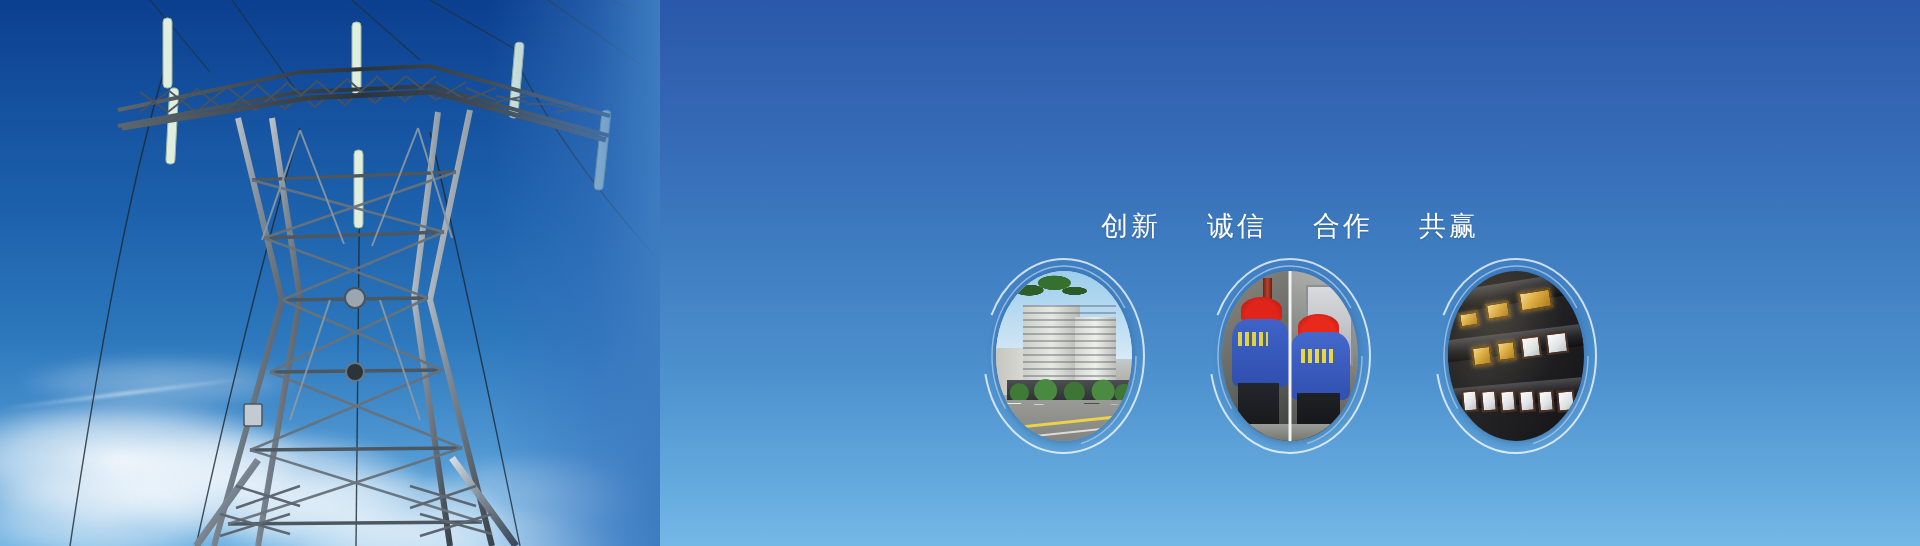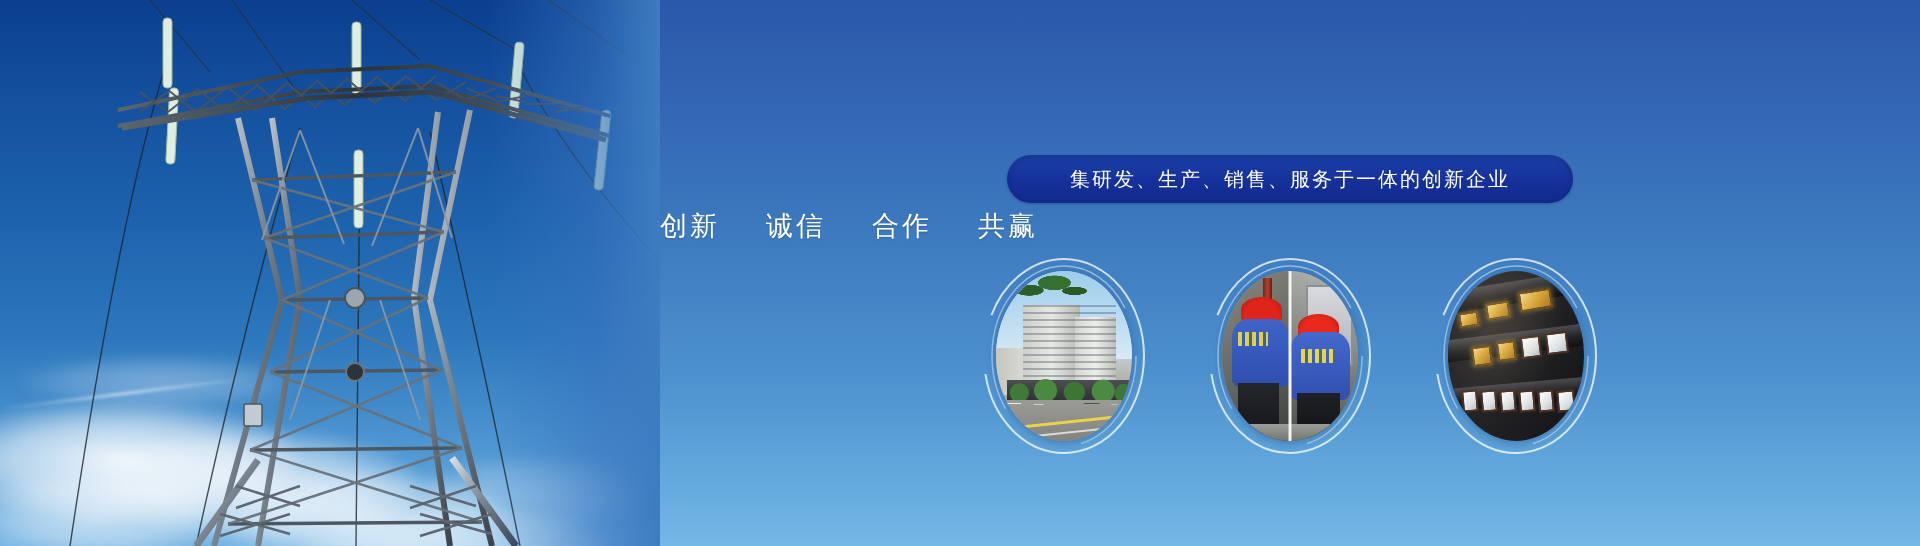--- a/index.html
+++ b/index.html
@@ -109,20 +109,21 @@
     font-size: 20px;
     letter-spacing: 2px;
     white-space: nowrap;
     font-family: "DejaVu Sans", "Liberation Sans", sans-serif;
   }
 
   .keywords {
     position: absolute;
     left: 0; right: 0; top: 208px;
     display: flex;
+    justify-content: center;
     gap: 46px;
   }
   .kw {
     color: #ffffff;
     font-size: 27px;
     letter-spacing: 3px;
     white-space: nowrap;
     font-family: "DejaVu Sans", "Liberation Sans", sans-serif;
     text-shadow: 0 1px 2px rgba(0,0,0,.18);
   }
@@ -345,23 +346,20 @@
         <path d="M220 514 L290 534 M290 514 L220 536 M420 514 L492 534 M492 514 L420 536"></path>
       </g>
 
       <rect x="244" y="404" width="18" height="22" rx="2" fill="#c3cbd2" stroke="#4d565e" stroke-width="1.5"></rect>
     </svg>
   </div>
 
   <div class="content">
 
 
-    <div class="pill">
-      <span class="pill-text">集研发、生产、销售、服务于一体的创新企业</span>
-    </div>
 
     <div class="keywords">
       <span class="kw">创新</span>
       <span class="kw">诚信</span>
       <span class="kw">合作</span>
       <span class="kw">共赢</span>
     </div>
 
     <div class="medallions">
 

